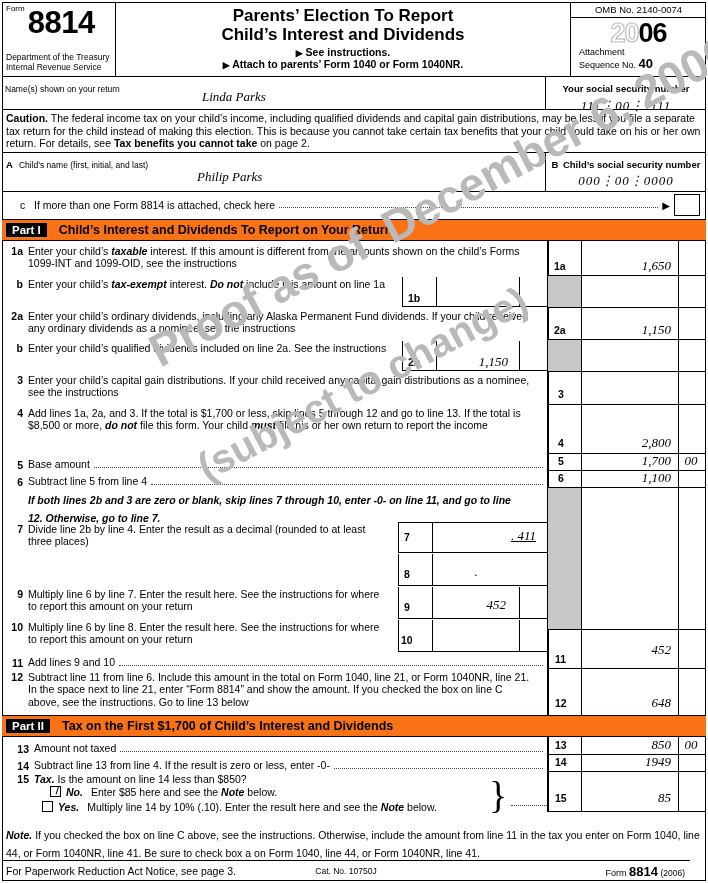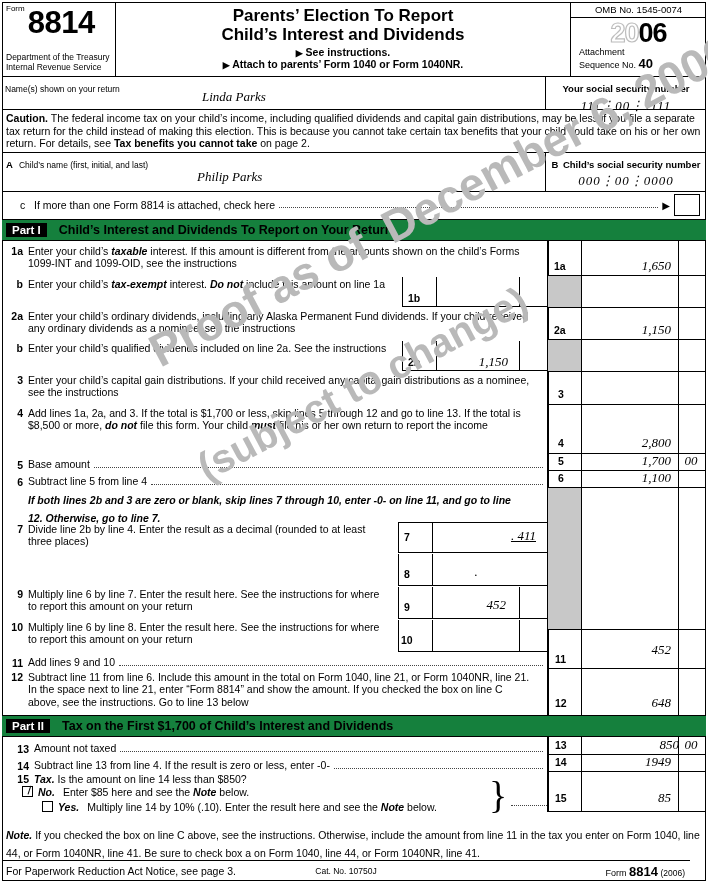--- a/index.html
+++ b/index.html
@@ -131,21 +131,21 @@
   .arrow{font-size:10px; margin-right:4px;}
   #c-box{
     width:24px; height:20px; border:1px solid #000; margin-right:6px; background:#fff;
   }
 
   
   .partbar{
     display:flex; align-items:center;
     height:20px;
     border-bottom:1.5px solid #000;
-    background:#15803d;
+    background:#f97316;
     padding-left:4px;
   }
   .parttag{
     background:#000; color:#fff; font-weight:bold; font-size:11.5px;
     padding:1px 6px 1px 6px; margin-right:12px;
     letter-spacing:0px;
   }
   .parttitle{font-weight:bold; font-size:12.5px;}
   .lrow{display:flex; position:relative;}
   .ldesc{
@@ -249,21 +249,21 @@
         <div class="see-ins">
           <span class="tri">▶</span>
           <span>See instructions.</span>
         </div>
         <div class="attach-to">
           <span class="tri">▶</span>
           <span>Attach to parents’ Form 1040 or Form 1040NR.</span>
         </div>
       </div>
       <div id="hdr-right">
-        <div id="omb">OMB No. 1545-0074</div>
+        <div id="omb">OMB No. 2140-0074</div>
         <div id="yearbox">
           <div class="year"><span class="hollow">20</span><span>06</span></div>
           <div id="attach">
             <span>Attachment</span><br>
             <span>Sequence No.</span>
             <span class="seqno">40</span>
           </div>
         </div>
       </div>
     </div>
@@ -453,39 +453,39 @@
       <div class="vline2" style="left:545px; top:0; height:75px;"></div>
       <div class="vline" style="left:579px; top:0; height:75px;"></div>
       <div class="vline" style="left:676px; top:0; height:75px;"></div>
 
       <div class="lrow" style="position:absolute; left:0; top:2px; width:545px; display:flex; align-items:flex-end; height:16px;">
         <span class="lno" style="width:32px">13</span>
         <span class="ltext">Amount not taxed</span>
         <span class="leader"></span>
       </div>
       <div class="cell-label" style="left:553px; top:2px;">13</div>
-      <div class="cell-val" style="left:579px; top:0px; width:90px;padding-left:8px;">850</div>
+      <div class="cell-val" style="left:579px; top:0px; width:90px;">850</div>
       <div class="cell-val" style="left:676px; top:0px; width:26px; text-align:center;">00</div>
       <div class="hline" style="left:545px; top:17px; width:159px;"></div>
 
       <div class="lrow" style="position:absolute; left:0; top:19px; width:545px; display:flex; align-items:flex-end; height:16px;">
         <span class="lno" style="width:32px">14</span>
         <span class="ltext">Subtract line 13 from line 4. If the result is zero or less, enter -0-</span>
         <span class="leader"></span>
       </div>
       <div class="cell-label" style="left:553px; top:19px;">14</div>
       <div class="cell-val" style="left:579px; top:17px; width:90px;">1949</div>
       <div class="hline" style="left:545px; top:34px; width:159px;"></div>
 
       <div style="position:absolute; left:0; top:36px; width:545px;">
         <div style="display:flex;">
           <span class="lno" style="width:32px">15</span>
           <span class="ltext"><b>Tax.</b><span> Is the amount on line 14 less than $850?</span></span>
         </div>
-        <div style="display:flex; margin-top:1px; padding-left:20px;">
+        <div style="display:flex; margin-top:1px; padding-left:48px;">
           <span class="cb checked"></span>
           <span class="ltext"><b>No.</b><span style="margin-left:8px">Enter $85 here and see the </span><b>Note</b><span> below.</span></span>
         </div>
         <div style="display:flex; margin-top:2px; padding-left:40px;">
           <span class="cb"></span>
           <span class="ltext"><b>Yes.</b><span style="margin-left:8px">Multiply line 14 by 10% (.10). Enter the result here and see the </span><b>Note</b><span> below.</span></span>
         </div>
       </div>
       <div class="brace" style="left:487px; top:58px;">}</div>
       <span class="leader" style="position:absolute; left:505px; top:60px; width:36px; display:block;"></span>

